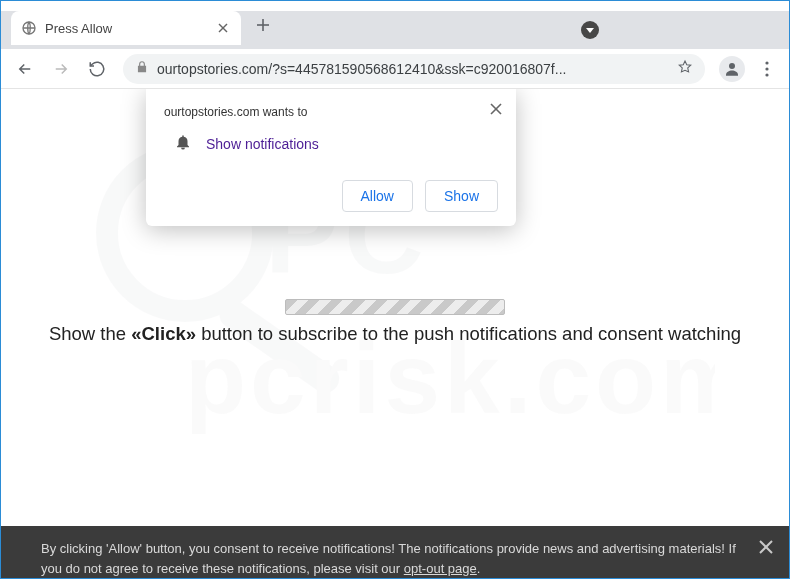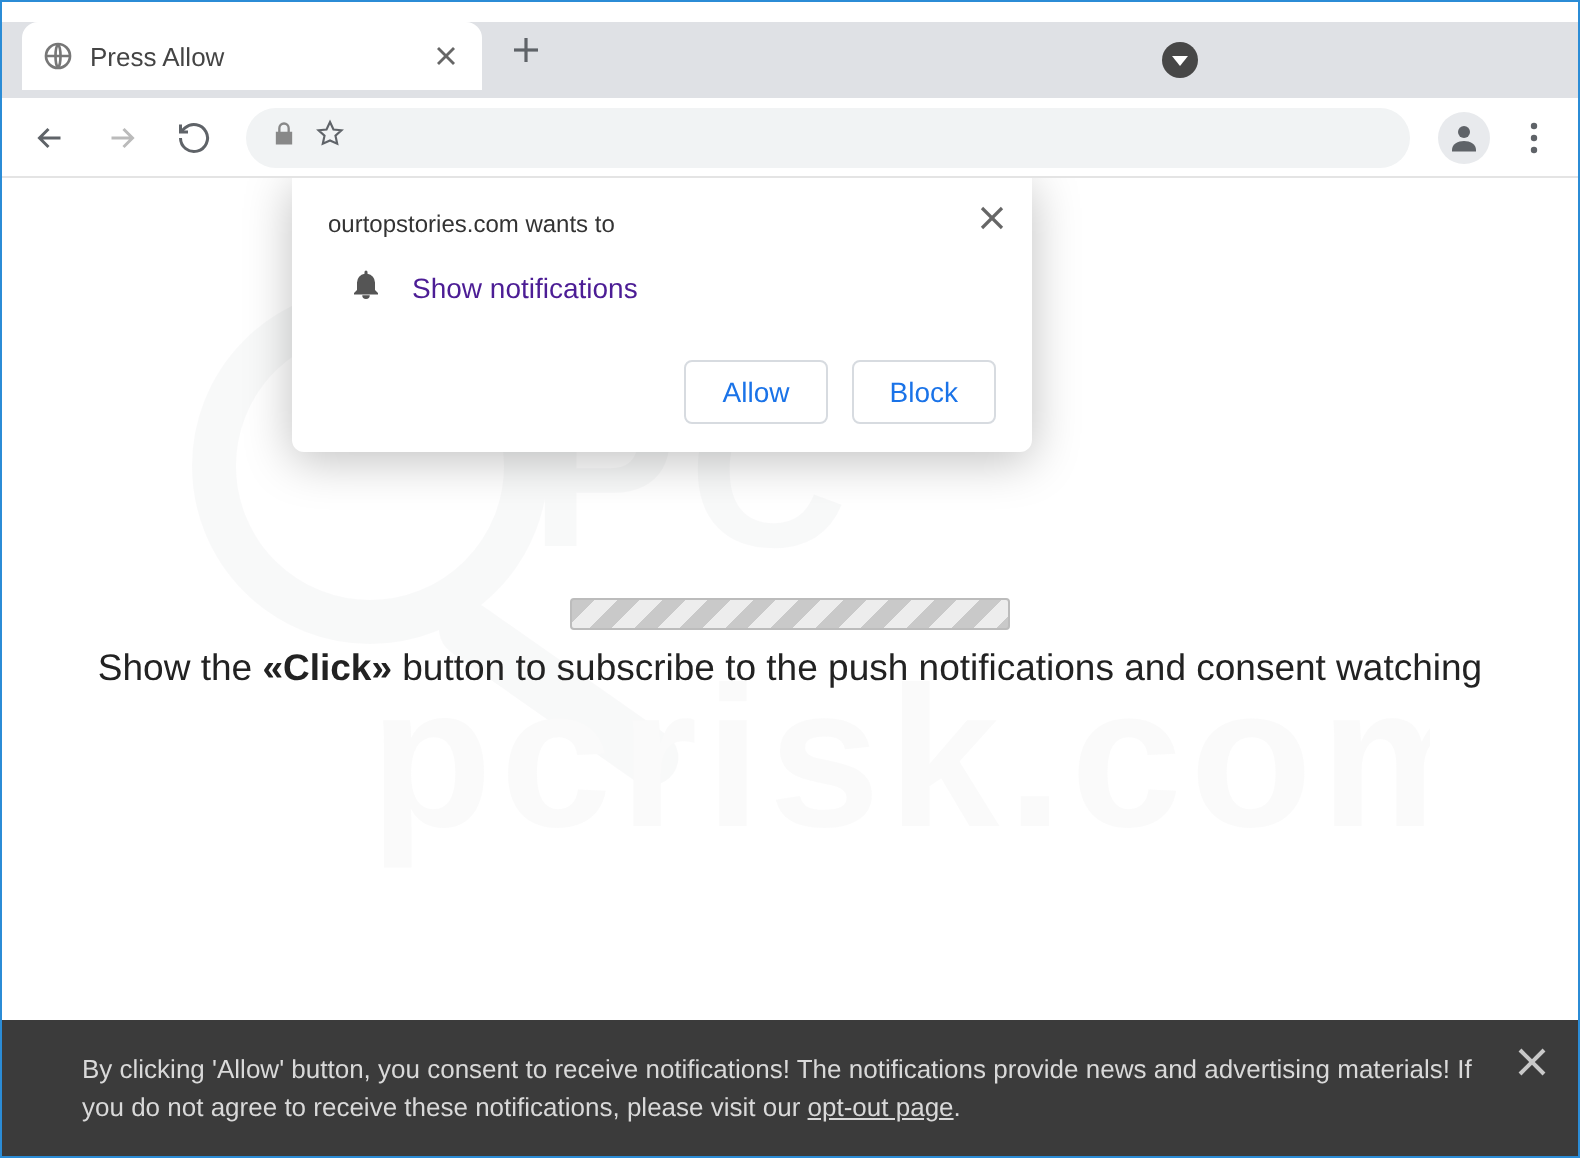--- a/index.html
+++ b/index.html
@@ -48,21 +48,21 @@
   
   .popover { position: absolute; left: 145px; top: 0; width: 370px; background: #fff; border-radius: 0 0 6px 6px; box-shadow: 0 4px 24px rgba(0,0,0,0.25); padding: 16px 18px 14px; z-index: 20; }
   .popover .close { position: absolute; right: 8px; top: 8px; width: 24px; height: 24px; display: flex; align-items: center; justify-content: center; color: #666; }
   .popover .title { font-size: 12px; color: #333; margin-bottom: 14px; }
   .popover .row { display: flex; align-items: center; gap: 14px; color: #4c1d95; font-size: 14px; margin-bottom: 26px; padding-left: 10px; }
   .popover .bell { color: #555; }
   .popover .actions { display: flex; gap: 12px; justify-content: flex-end; }
   .popover .btn { border: 1px solid #d7dbe0; background: #fff; border-radius: 4px; padding: 7px 18px; font-size: 14px; color: #1a73e8; }
 
   
-  .consent { position: absolute; left: 0; right: 0; bottom: 0; height: 68px; background: #3b3b3b; color: #d9d9d9; font-size: 13px; display: flex; align-items: center; padding: 0 48px 0 40px; line-height: 1.5; }
+  .consent { position: absolute; left: 0; right: 0; bottom: 0; height: 52px; background: #3b3b3b; color: #d9d9d9; font-size: 13px; display: flex; align-items: flex-end; padding: 0 48px 0 40px; line-height: 1.5; }
   .consent .x { position: absolute; right: 16px; top: 14px; color: #c9c9c9; }
   .consent a { color: #d9d9d9; text-decoration: underline; }
 </style>
 </head>
 <body>
 
 <div class="window-controls">
   <div class="win-btn">
     <svg width="12" height="12">
         <line x1="1" y1="6" x2="11" y2="6" stroke="#5f6368" stroke-width="1.2"></line>
@@ -124,20 +124,21 @@
         <path d="M3 12a9 9 0 1 0 3-6.7L3 8"></path>
         <path d="M3 3v5h5"></path>
       </svg>
   </div>
   <div class="addrbar">
     <span class="lock">
       <svg width="14" height="14" viewBox="0 0 24 24" fill="currentColor">
           <path d="M17 10V7a5 5 0 0 0-10 0v3H5v11h14V10h-2zm-8 0V7a3 3 0 0 1 6 0v3H9z"></path>
         </svg>
     </span>
+    <span class="url">ourtopstories.com/?s=445781590568612410&amp;ssk=c920016807f...</span>
     <span class="star">
       <svg width="16" height="16" viewBox="0 0 24 24" fill="none" stroke="currentColor" stroke-width="1.6">
           <path d="M12 3l2.6 5.6 6 .6-4.5 4.1 1.3 6L12 16.9 6.6 19.3l1.3-6L3.4 9.2l6-.6L12 3z"></path>
         </svg>
     </span>
   </div>
   <div class="avatar">
     <svg width="18" height="18" viewBox="0 0 24 24" fill="currentColor">
         <circle cx="12" cy="8" r="4"></circle>
         <path d="M4 20c0-4 4-6 8-6s8 2 8 6v1H4v-1z"></path>
@@ -174,21 +175,21 @@
     <div class="row">
       <span class="bell">
         <svg width="18" height="18" viewBox="0 0 24 24" fill="currentColor">
             <path d="M12 22a2.5 2.5 0 0 0 2.5-2.5h-5A2.5 2.5 0 0 0 12 22zm6-6V11a6 6 0 0 0-5-5.9V4a1 1 0 1 0-2 0v1.1A6 6 0 0 0 6 11v5l-2 2v1h16v-1l-2-2z"></path>
           </svg>
       </span>
       <span>Show notifications</span>
     </div>
     <div class="actions">
       <button class="btn">Allow</button>
-      <button class="btn">Block</button>
+      <button class="btn">Show</button>
     </div>
   </div>
 
   <div class="loader"></div>
 
   <div class="cta">
     <span>Show the </span><b>«Click»</b><span> button to subscribe to the push notifications and consent watching</span>
   </div>
 </div>
 

